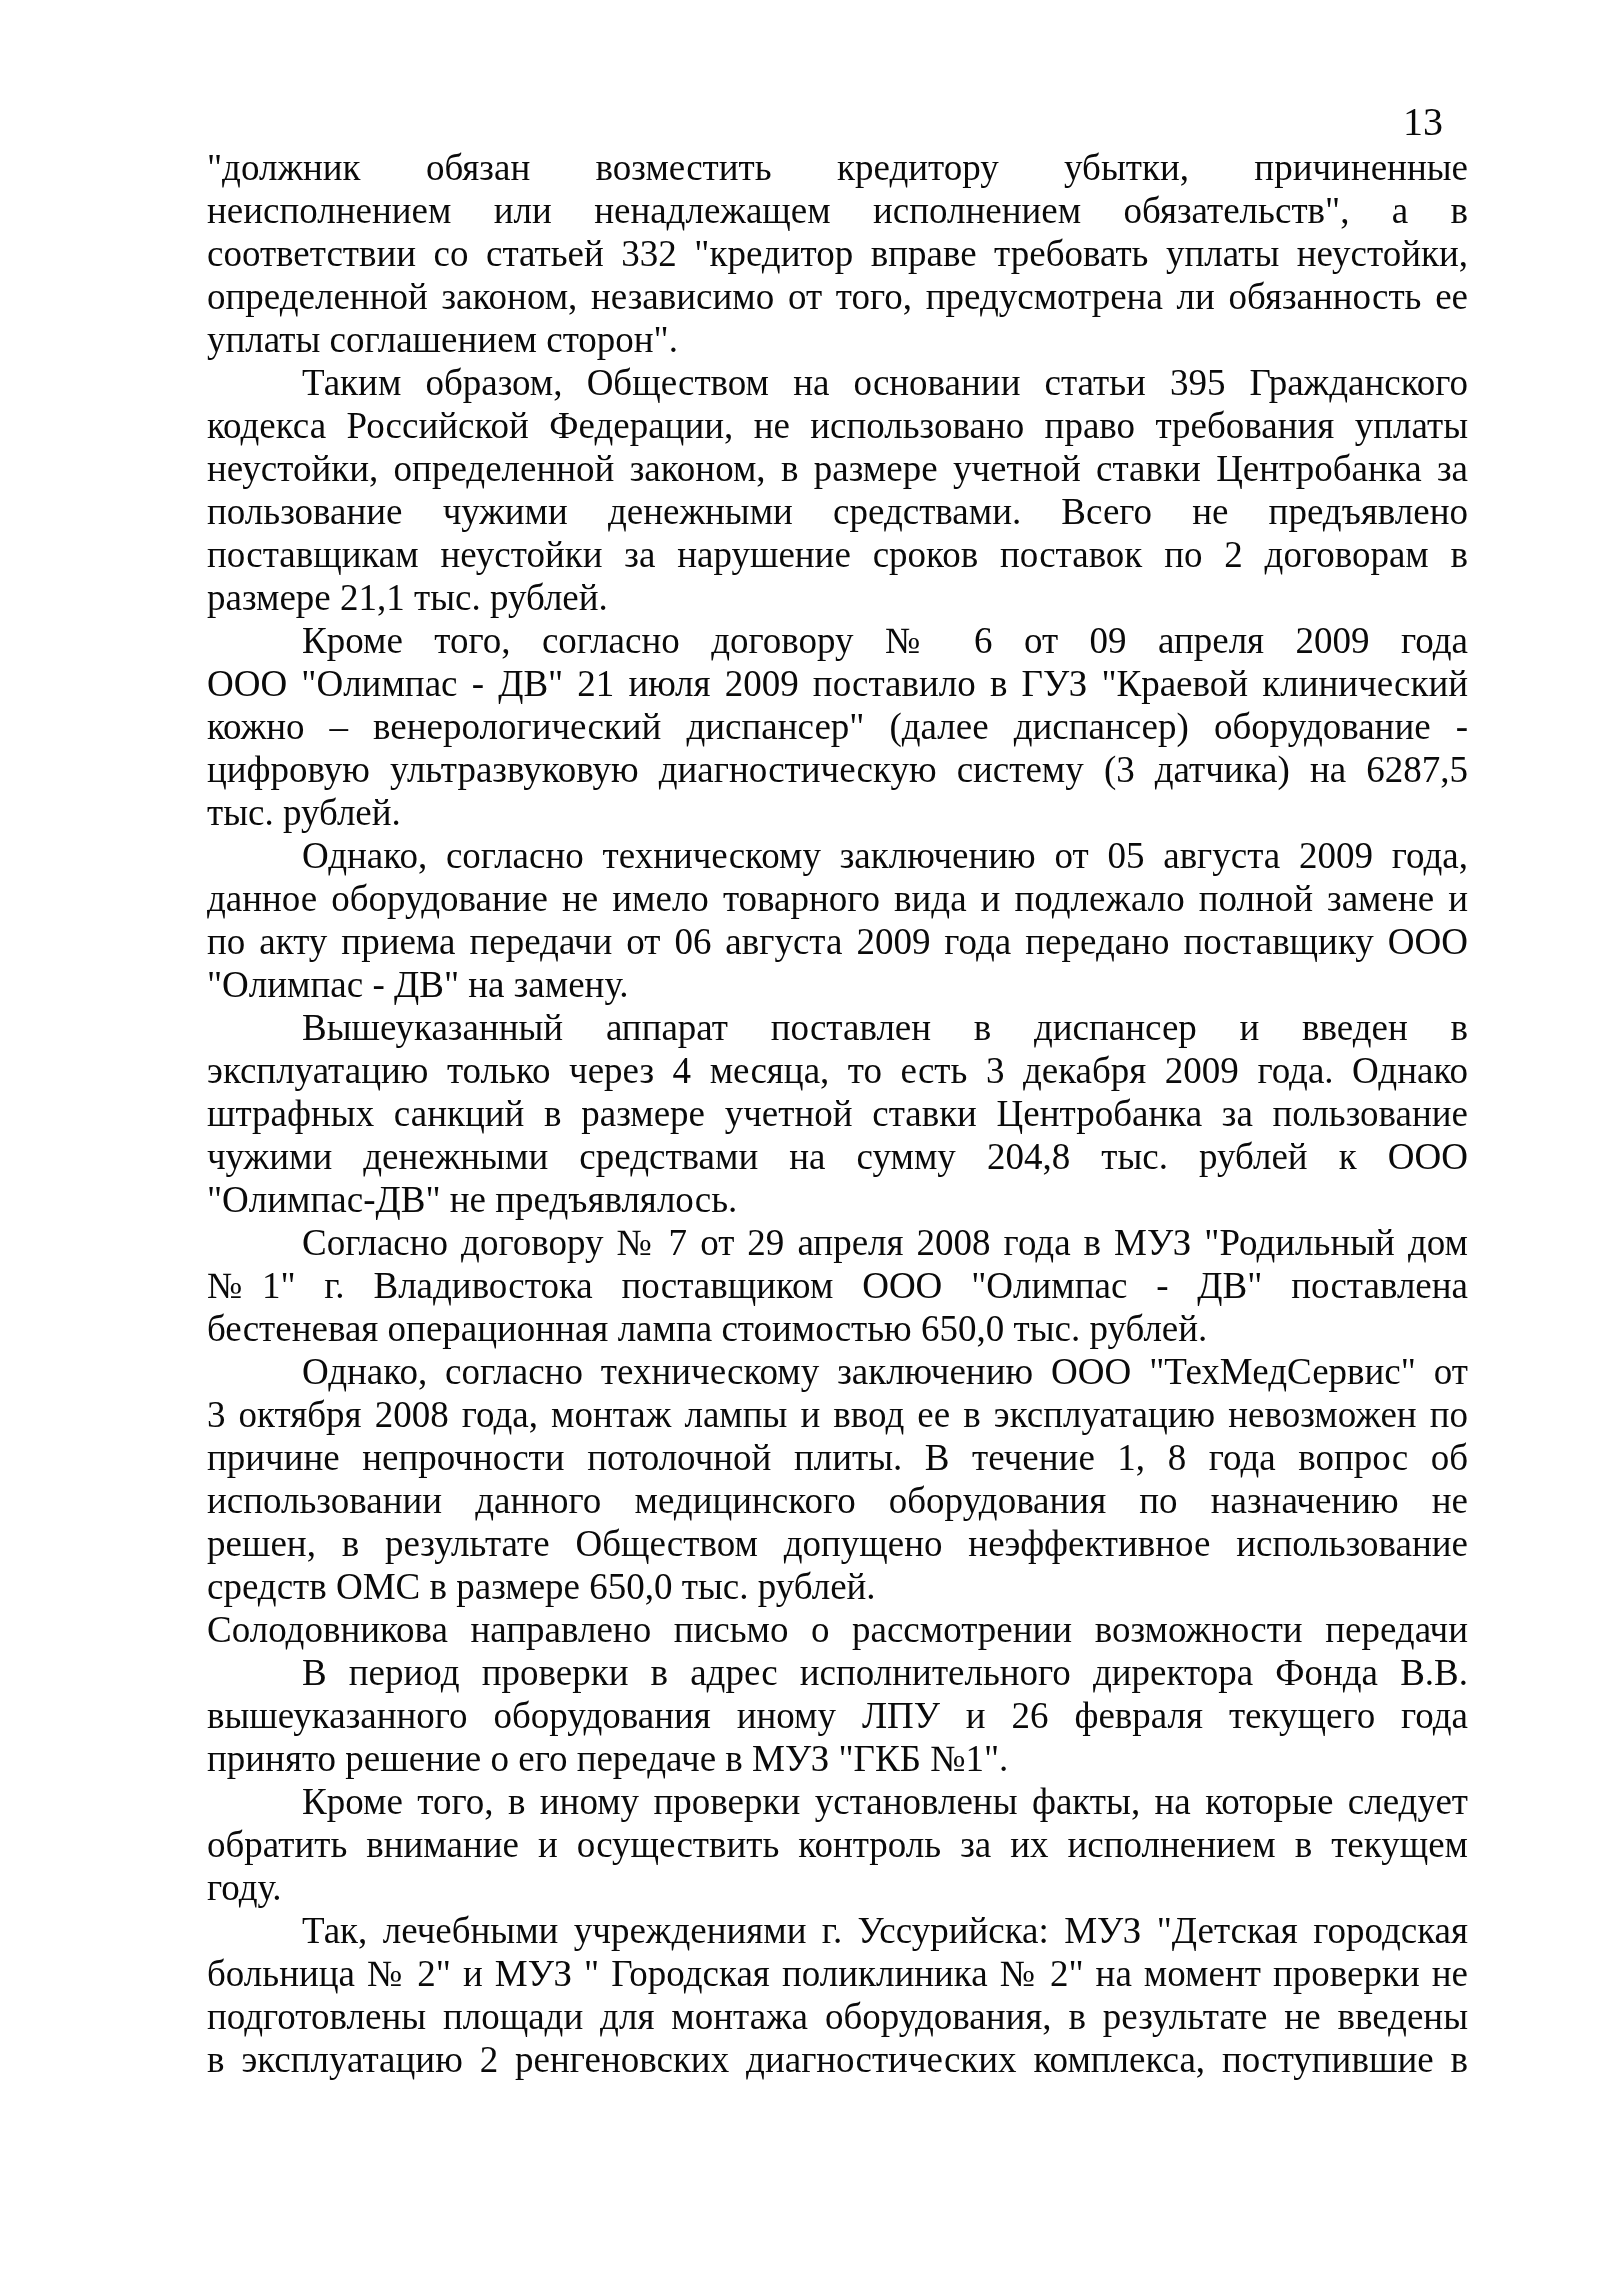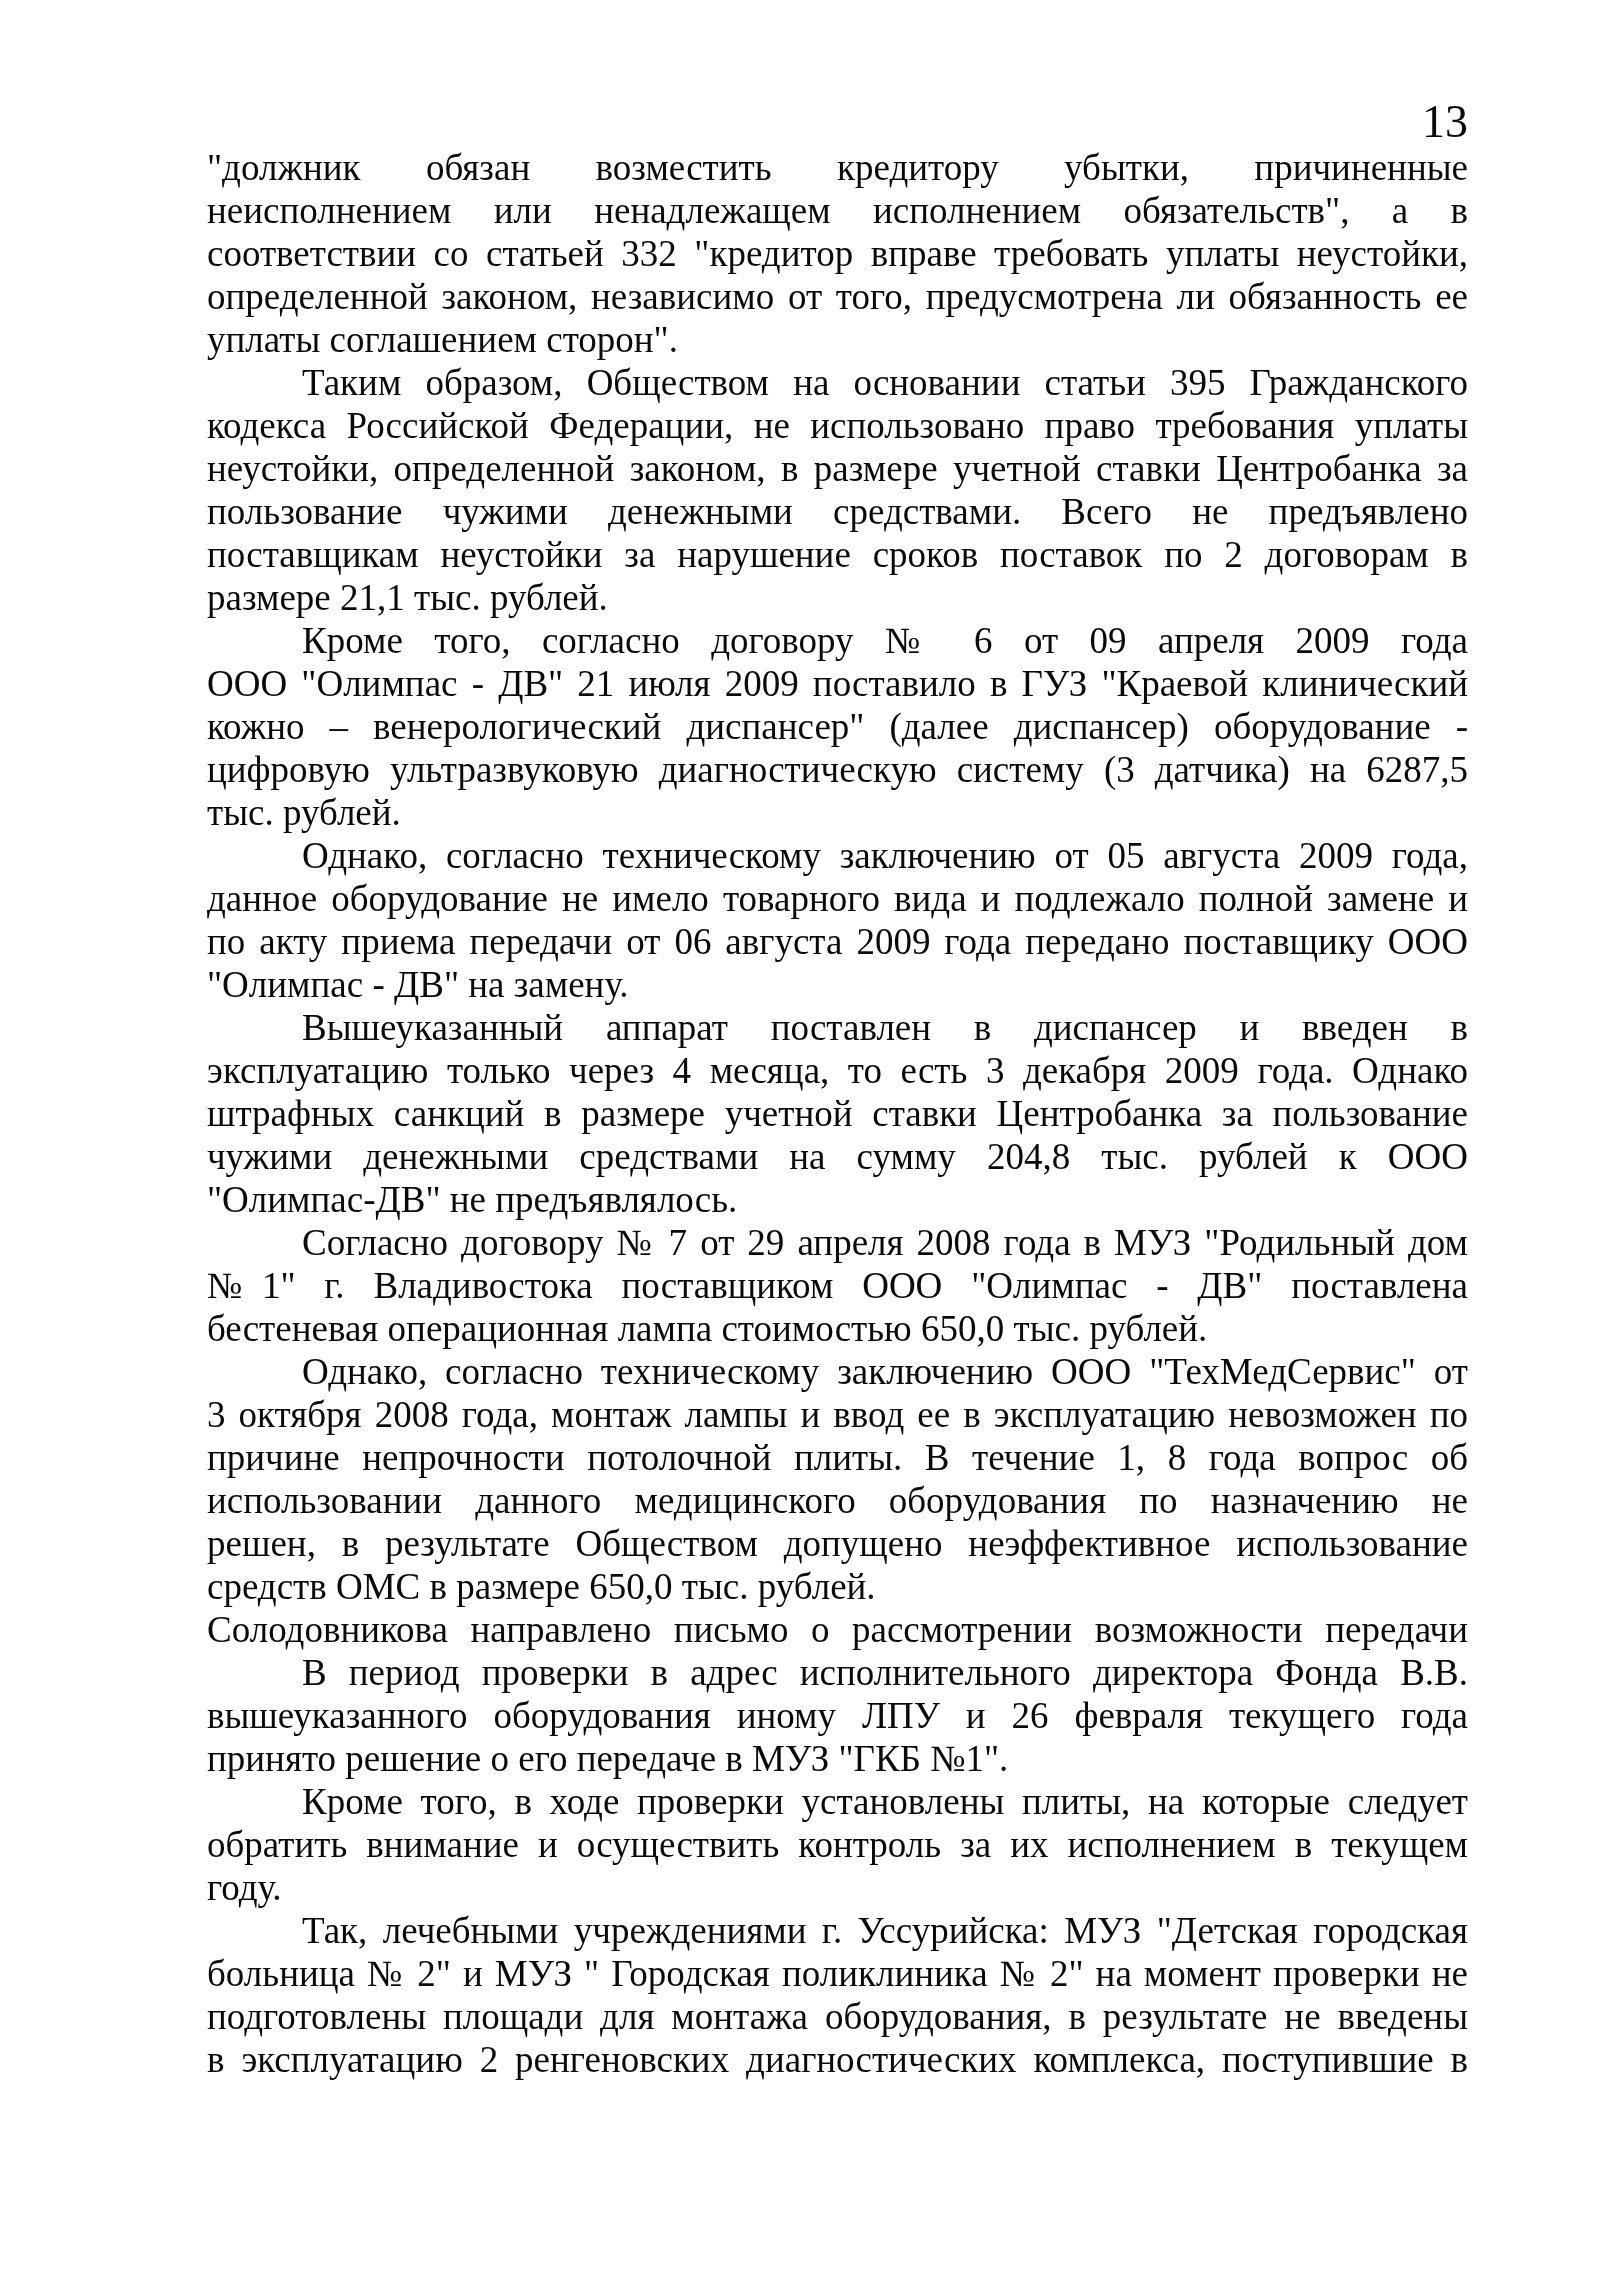--- a/index.html
+++ b/index.html
@@ -21,22 +21,22 @@
     top: 0;
     width: 1619px;
     height: 2273px;
     background: #ffffff;
   }
   .page-number {
     position: absolute;
     top: 102px;
     left: 1403px;
     width: 65px;
-    text-align: right;
-    font-size: 46px;
+    text-align: left;
+    font-size: 40px;
     line-height: 39px;
   }
   .text-block {
     position: absolute;
     left: 207px;
     top: 146px;
     width: 1261px;
     font-size: 37px;
     line-height: 43px;
   }
@@ -126,21 +126,21 @@
     </div>
 
     <div class="paragraph">
       <span class="line">Солодовникова направлено письмо о рассмотрении возможности передачи</span>
       <span class="line first">В период проверки в адрес исполнительного директора Фонда В.В.</span>
       <span class="line">вышеуказанного оборудования иному ЛПУ и 26 февраля текущего года</span>
       <span class="line last">принято решение о его передаче в МУЗ "ГКБ №1".</span>
     </div>
 
     <div class="paragraph">
-      <span class="line first">Кроме того, в ходе проверки установлены плиты, на которые следует</span>
+      <span class="line first">Кроме того, в иному проверки установлены факты, на которые следует</span>
       <span class="line">обратить внимание и осуществить контроль за их исполнением в текущем</span>
       <span class="line last">году.</span>
     </div>
 
     <div class="paragraph">
       <span class="line first">Так, лечебными учреждениями г. Уссурийска: МУЗ "Детская городская</span>
       <span class="line">больница № 2" и МУЗ " Городская поликлиника  № 2" на момент проверки не</span>
       <span class="line">подготовлены площади для монтажа оборудования, в результате не введены</span>
       <span class="line">в эксплуатацию 2 ренгеновских диагностических комплекса, поступившие в</span>
     </div>

